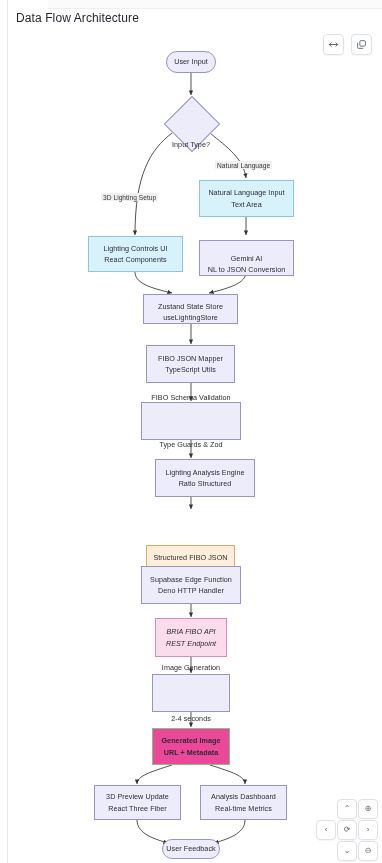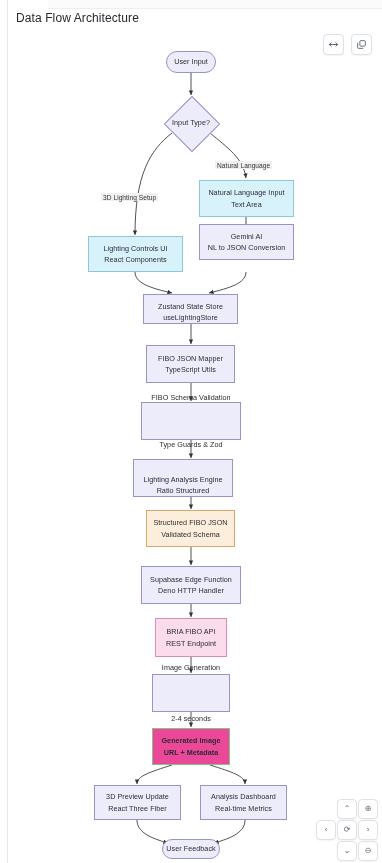--- a/index.html
+++ b/index.html
@@ -132,21 +132,21 @@
     background:#ececfb;
     border:1px solid #9a93c8;
   }
   .n-diamond .dlabel {
     position: relative;
     z-index: 2;
   }
 
   .fill-purple { background:#ececfb; border-color:#9a93c8; }
   .fill-blue   { background:#d7f2fb; border-color:#8fc6d8; }
-  .fill-orange { background:#fdeedc; border-color:#d9a86a; }
+  .fill-orange { background:#fdeedc; border-color:#d9a86a;margin-top:35px; }
   .fill-pink   { background:#fbdcec; border-color:#d98cb8; }
   .fill-green  { background:#ec4899; border-color:#7fc47f;font-weight:bold; }
 
   .edge-label {
     position: absolute;
     font-size: 6.6px;
     color: #33333b;
     background: #f0f0f0;
     padding: 0.5px 2px;
     white-space: nowrap;
@@ -219,71 +219,71 @@
 
         <path d="M137,820 C137,832 150,838 168,843"></path>
         <path d="M245,820 C245,832 232,838 214,843"></path>
       </g>
     </svg>
 
     <div class="node n-round fill-purple" style="left:166px; top:51px; width:50px; height:22px;">
       <span class="ln">User Input</span>
     </div>
 
-    <div class="node n-diamond" style="left:164px; top:96px; width:54px; height:54px;">
+    <div class="node n-diamond" style="left:164px; top:96px; width:54px; height:54px;justify-content:flex-end;">
       <div class="dia"></div>
       <span class="ln dlabel">Input Type?</span>
     </div>
 
     <div class="node fill-blue" style="left:199px; top:180px; width:95px; height:37px;">
       <span class="ln">Natural Language Input</span>
       <span class="ln">Text Area</span>
     </div>
 
     <div class="node fill-blue" style="left:88px; top:236px; width:95px; height:36px;">
       <span class="ln">Lighting Controls UI</span>
       <span class="ln">React Components</span>
     </div>
 
-    <div class="node fill-purple" style="left:199px; top:224px; width:95px; height:36px;">
+    <div class="node fill-purple" style="left:199px; top:240px; width:95px; height:36px;justify-content:flex-end;">
       <span class="ln">Gemini AI</span>
       <span class="ln">NL to JSON Conversion</span>
     </div>
 
     <div class="node fill-purple" style="left:143px; top:294px; width:95px; height:30px;justify-content:flex-end;">
       <span class="ln">Zustand State Store</span>
       <span class="ln">useLightingStore</span>
     </div>
 
     <div class="node fill-purple" style="left:146px; top:345px; width:89px; height:38px;">
       <span class="ln">FIBO JSON Mapper</span>
       <span class="ln">TypeScript Utils</span>
     </div>
 
     <div class="node fill-purple" style="left:141px; top:402px; width:100px; height:38px;gap:36px;">
       <span class="ln">FIBO Schema Validation</span>
       <span class="ln">Type Guards &amp; Zod</span>
     </div>
 
-    <div class="node fill-purple" style="left:133px; top:459px; width:100px; height:38px;justify-content:flex-end;">
+    <div class="node fill-purple" style="left:155px; top:459px; width:100px; height:38px;">
       <span class="ln">Lighting Analysis Engine</span>
       <span class="ln">Ratio Structured</span>
     </div>
 
     <div class="node fill-orange" style="left:146px; top:510px; width:89px; height:37px;">
       <span class="ln">Structured FIBO JSON</span>
       <span class="ln">Validated Schema</span>
     </div>
 
     <div class="node fill-purple" style="left:141px; top:566px; width:100px; height:38px;">
       <span class="ln">Supabase Edge Function</span>
       <span class="ln">Deno HTTP Handler</span>
     </div>
 
-    <div class="node fill-pink" style="left:155px; top:618px; width:72px; height:39px;">
+    <div class="node fill-pink" style="left:155px; top:618px; width:72px; height:39px;font-style:italic;">
       <span class="ln">BRIA FIBO API</span>
       <span class="ln">REST Endpoint</span>
     </div>
 
     <div class="node fill-purple" style="left:152px; top:674px; width:78px; height:38px;gap:40px;">
       <span class="ln">Image Generation</span>
       <span class="ln">2-4 seconds</span>
     </div>
 
     <div class="node fill-green" style="left:152px; top:728px; width:78px; height:37px;">

